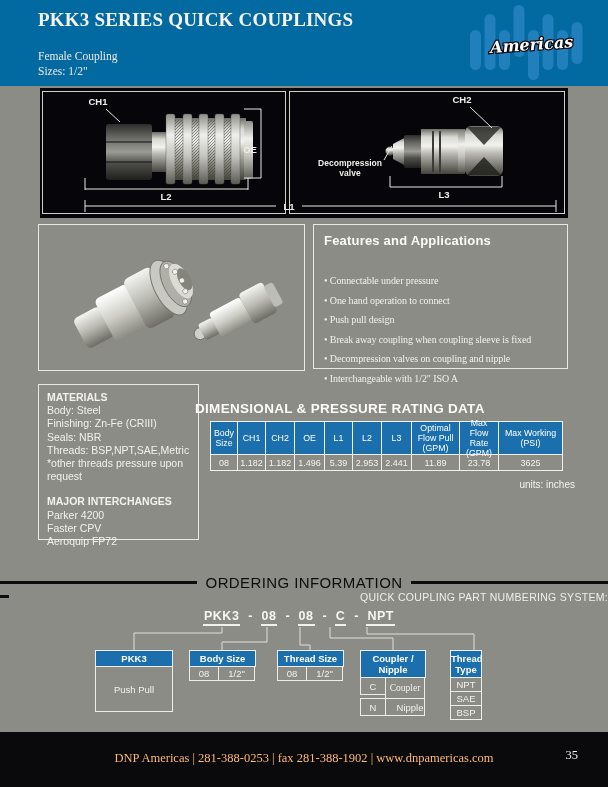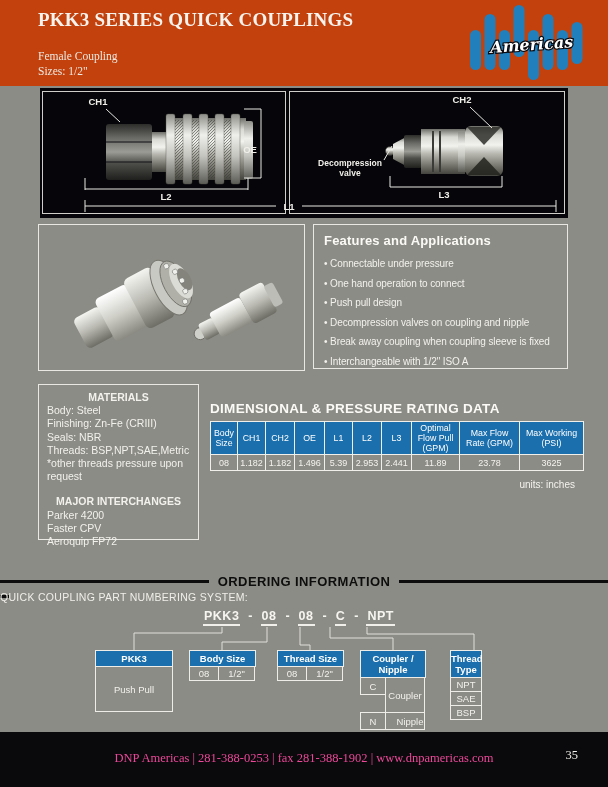--- a/index.html
+++ b/index.html
@@ -2,79 +2,79 @@
 <html><head>
 <meta charset="utf-8">
 <style>
   html,body { margin:0; padding:0; background:#4a4a48; }
   .page {
     position:relative; width:608px; height:787px; margin:0 auto;
     background:#8c8c86; overflow:hidden;
     font-family:"Liberation Sans", sans-serif;
   }
   
-  .hdr { position:absolute; left:0; top:0; width:608px; height:86px; background:#c2410c; }
+  .hdr { position:absolute; left:0; top:0; width:608px; height:86px; background:#0369a1; }
   .hdr-title {
     position:absolute; left:38px; top:9px; color:#f5f3ee;
     font-family:"Liberation Serif", serif; font-weight:bold; font-size:19px; letter-spacing:.2px;
   }
   .hdr-sub {
     position:absolute; left:38px; color:#ecead F4;
     color:#eceae4; font-family:"Liberation Serif", serif; font-size:11.5px;
   }
   .hdr-sub.s1 { top:34px; } .hdr-sub.s2 { top:50px; } .hdr-sub.s3 { top:65px; }
   .logo { position:absolute; right:8px; top:2px; }
   
   .draw { position:absolute; left:40px; top:88px; width:528px; height:130px; background:#06060a; }
   
   .gbox { position:absolute; border:1.5px solid #e9e8e3; box-sizing:border-box; }
   .photo-box { left:38px; top:224px; width:267px; height:147px; }
   .feat-box  { left:313px; top:224px; width:255px; height:145px; padding:8px 10px; }
   .feat-title { color:#fbfaf6; font-weight:bold; font-size:13px; letter-spacing:.2px; }
-  .feat-list { margin-top:6px; }
+  .feat-list { margin-top:23px;font-family:Liberation Serif, serif; }
   .feat-item { color:#f2f1ec; font-size:10px; line-height:19.5px; white-space:nowrap; letter-spacing:-.1px; }
   .feat-item::before { content:"• "; }
   .mat-box { left:38px; top:384px; width:161px; height:156px; padding:6px 8px; color:#f2f1ec; font-size:10.5px; line-height:13.2px; }
-  .mat-title { font-weight:bold;text-align:center; }
+  .mat-title { font-weight:bold; }
   .mat-gap { height:12px; }
   
-  .dim-title { position:absolute; left:210px; top:401px; color:#fbfaf6; font-weight:bold; font-size:13.5px; letter-spacing:.3px; }
+  .dim-title { position:absolute; left:195px; top:401px; color:#fbfaf6; font-weight:bold; font-size:13.5px; letter-spacing:.3px; }
   .dimtable { position:absolute; left:210px; top:421px; display:flex; }
   .dimcol { display:flex; flex-direction:column; margin-left:-1px; }
   .dimcol:first-child { margin-left:0; }
   .dimth {
     box-sizing:border-box; height:34px; background:#1b6fad; border:1px solid #f0efe9;
     color:#fff; font-size:8.8px; line-height:10px; display:flex; align-items:center;
     justify-content:center; text-align:center; padding:0 1px;
   }
   .dimtd {
     box-sizing:border-box; height:17px; border:1px solid #f0efe9; margin-top:-1px;
     color:#f4f3ee; font-size:9px; display:flex; align-items:center; justify-content:center;
   }
   .units-note { position:absolute; left:210px; top:479px; width:365px; text-align:right; color:#f4f3ee; font-size:10px; }
   
   .ord-hdr { position:absolute; left:0; top:574px; width:608px; display:flex; align-items:center; gap:9px; }
   .ord-line { flex:1; height:2.5px; background:#0d0d0d; }
-  .ord-title { color:#0d0d0d; font-weight:bold; font-size:13px; letter-spacing:.4px; }
+  .ord-title { color:#0d0d0d; font-weight:normal; font-size:15px; letter-spacing:.4px; }
   .ord-dash { position:absolute; left:0; top:595px; width:9px; height:2.5px; background:#0d0d0d; }
-  .ord-sub { position:absolute; left:0; top:591px; width:608px; text-align:left; color:#f0efe9; font-size:10.5px; letter-spacing:.3px; }
+  .ord-sub { position:absolute; left:0; top:591px; width:608px; text-align:right; color:#f0efe9; font-size:10.5px; letter-spacing:.3px; }
   .pn { position:absolute; left:203px; top:609px; display:flex; align-items:flex-start; color:#f6f5f0; font-weight:bold; font-size:12.5px; }
   .pn .seg { border-bottom:2px solid #f0efe9; padding:0 1px 1px 1px; letter-spacing:.5px; }
   .pn .dash { margin:0 8px; }
   .conn { position:absolute; left:0; top:620px; }
   .obox { position:absolute; top:650px; box-sizing:border-box; }
   .obox-h { background:#1b6fad; border:1px solid #eeede8; color:#fff; font-size:9.5px; font-weight:600; text-align:center; padding:2px 0; }
   .obox-row { display:flex; margin-top:-1px; }
   .obox-cell { box-sizing:border-box; border:1px solid #eeede8; margin-left:-1px; color:#f2f1ec; font-size:9.5px; text-align:center;
                display:flex; align-items:center; justify-content:center; }
   .obox-cell:first-child { margin-left:0; }
   
   .ftr { position:absolute; left:0; top:732px; width:608px; height:55px; background:#0a0a0c; }
   .ftr-text { position:absolute; left:0; top:19px; width:608px; text-align:center;
-              color:#ec4899; font-family:"Liberation Serif", serif; font-size:12.5px; }
+              color:#fdba74; font-family:"Liberation Serif", serif; font-size:12.5px; }
   .ftr-page { position:absolute; right:30px; top:16px; color:#f2f0ea; font-family:"Liberation Serif", serif; font-size:12.5px; }
   svg text { font-family:"Liberation Sans", sans-serif; }
 </style>
 </head>
 <body>
 
 <div class="page">
 
   <div class="hdr">
     <div class="hdr-title">PKK3 SERIES QUICK COUPLINGS</div>
@@ -220,22 +220,22 @@
       </g>
     </svg>
   </div>
 
   <div class="gbox feat-box">
     <div class="feat-title">Features and Applications</div>
     <div class="feat-list">
       <div class="feat-item">Connectable under pressure</div>
       <div class="feat-item">One hand operation to connect</div>
       <div class="feat-item">Push pull design</div>
+      <div class="feat-item">Break away coupling when coupling sleeve is fixed</div>
       <div class="feat-item">Decompression valves on coupling and nipple</div>
-      <div class="feat-item">Break away coupling when coupling sleeve is fixed</div>
       <div class="feat-item">Interchangeable with 1/2" ISO A</div>
     </div>
   </div>
 
   <div class="gbox mat-box">
     <div class="mat-title">MATERIALS</div>
     <div>Body: Steel</div>
     <div>Finishing: Zn-Fe (CRIII)</div>
     <div>Seals: NBR</div>
     <div>Threads: BSP,NPT,SAE,Metric</div>
@@ -275,21 +275,21 @@
       <div class="dimtd">2.953</div>
     </div>
     <div class="dimcol" style="width:31px">
       <div class="dimth">L3</div>
       <div class="dimtd">2.441</div>
     </div>
     <div class="dimcol" style="width:49px">
       <div class="dimth">Optimal Flow Pull (GPM)</div>
       <div class="dimtd">11.89</div>
     </div>
-    <div class="dimcol" style="width:61px">
+    <div class="dimcol" style="width:40px">
       <div class="dimth">Max Flow Rate (GPM)</div>
       <div class="dimtd">23.78</div>
     </div>
     <div class="dimcol" style="width:65px">
       <div class="dimth">Max Working (PSI)</div>
       <div class="dimtd">3625</div>
     </div>
   </div>
   <div class="units-note">units: inches</div>
 
@@ -343,21 +343,21 @@
     <div class="obox-row">
       <div class="obox-cell" style="width:30px; height:15px;">08</div>
       <div class="obox-cell" style="width:37px; height:15px;">1/2"</div>
     </div>
   </div>
 
   <div class="obox" style="left:360px; width:66px;">
     <div class="obox-h">Coupler / Nipple</div>
     <div class="obox-row">
       <div class="obox-cell" style="width:26px; height:18px;">C</div>
-      <div class="obox-cell" style="width:40px; height:36px;">Coupler</div>
+      <div class="obox-cell" style="width:40px; height:22px;font-family:Liberation Serif, serif;">Coupler</div>
     </div>
     <div class="obox-row">
       <div class="obox-cell" style="width:26px; height:18px;">N</div>
       <div class="obox-cell" style="width:40px; height:18px;padding-left:10px;">Nipple</div>
     </div>
   </div>
 
   <div class="obox" style="left:450px; width:32px;">
     <div class="obox-h">Thread Type</div>
     <div class="obox-row">

